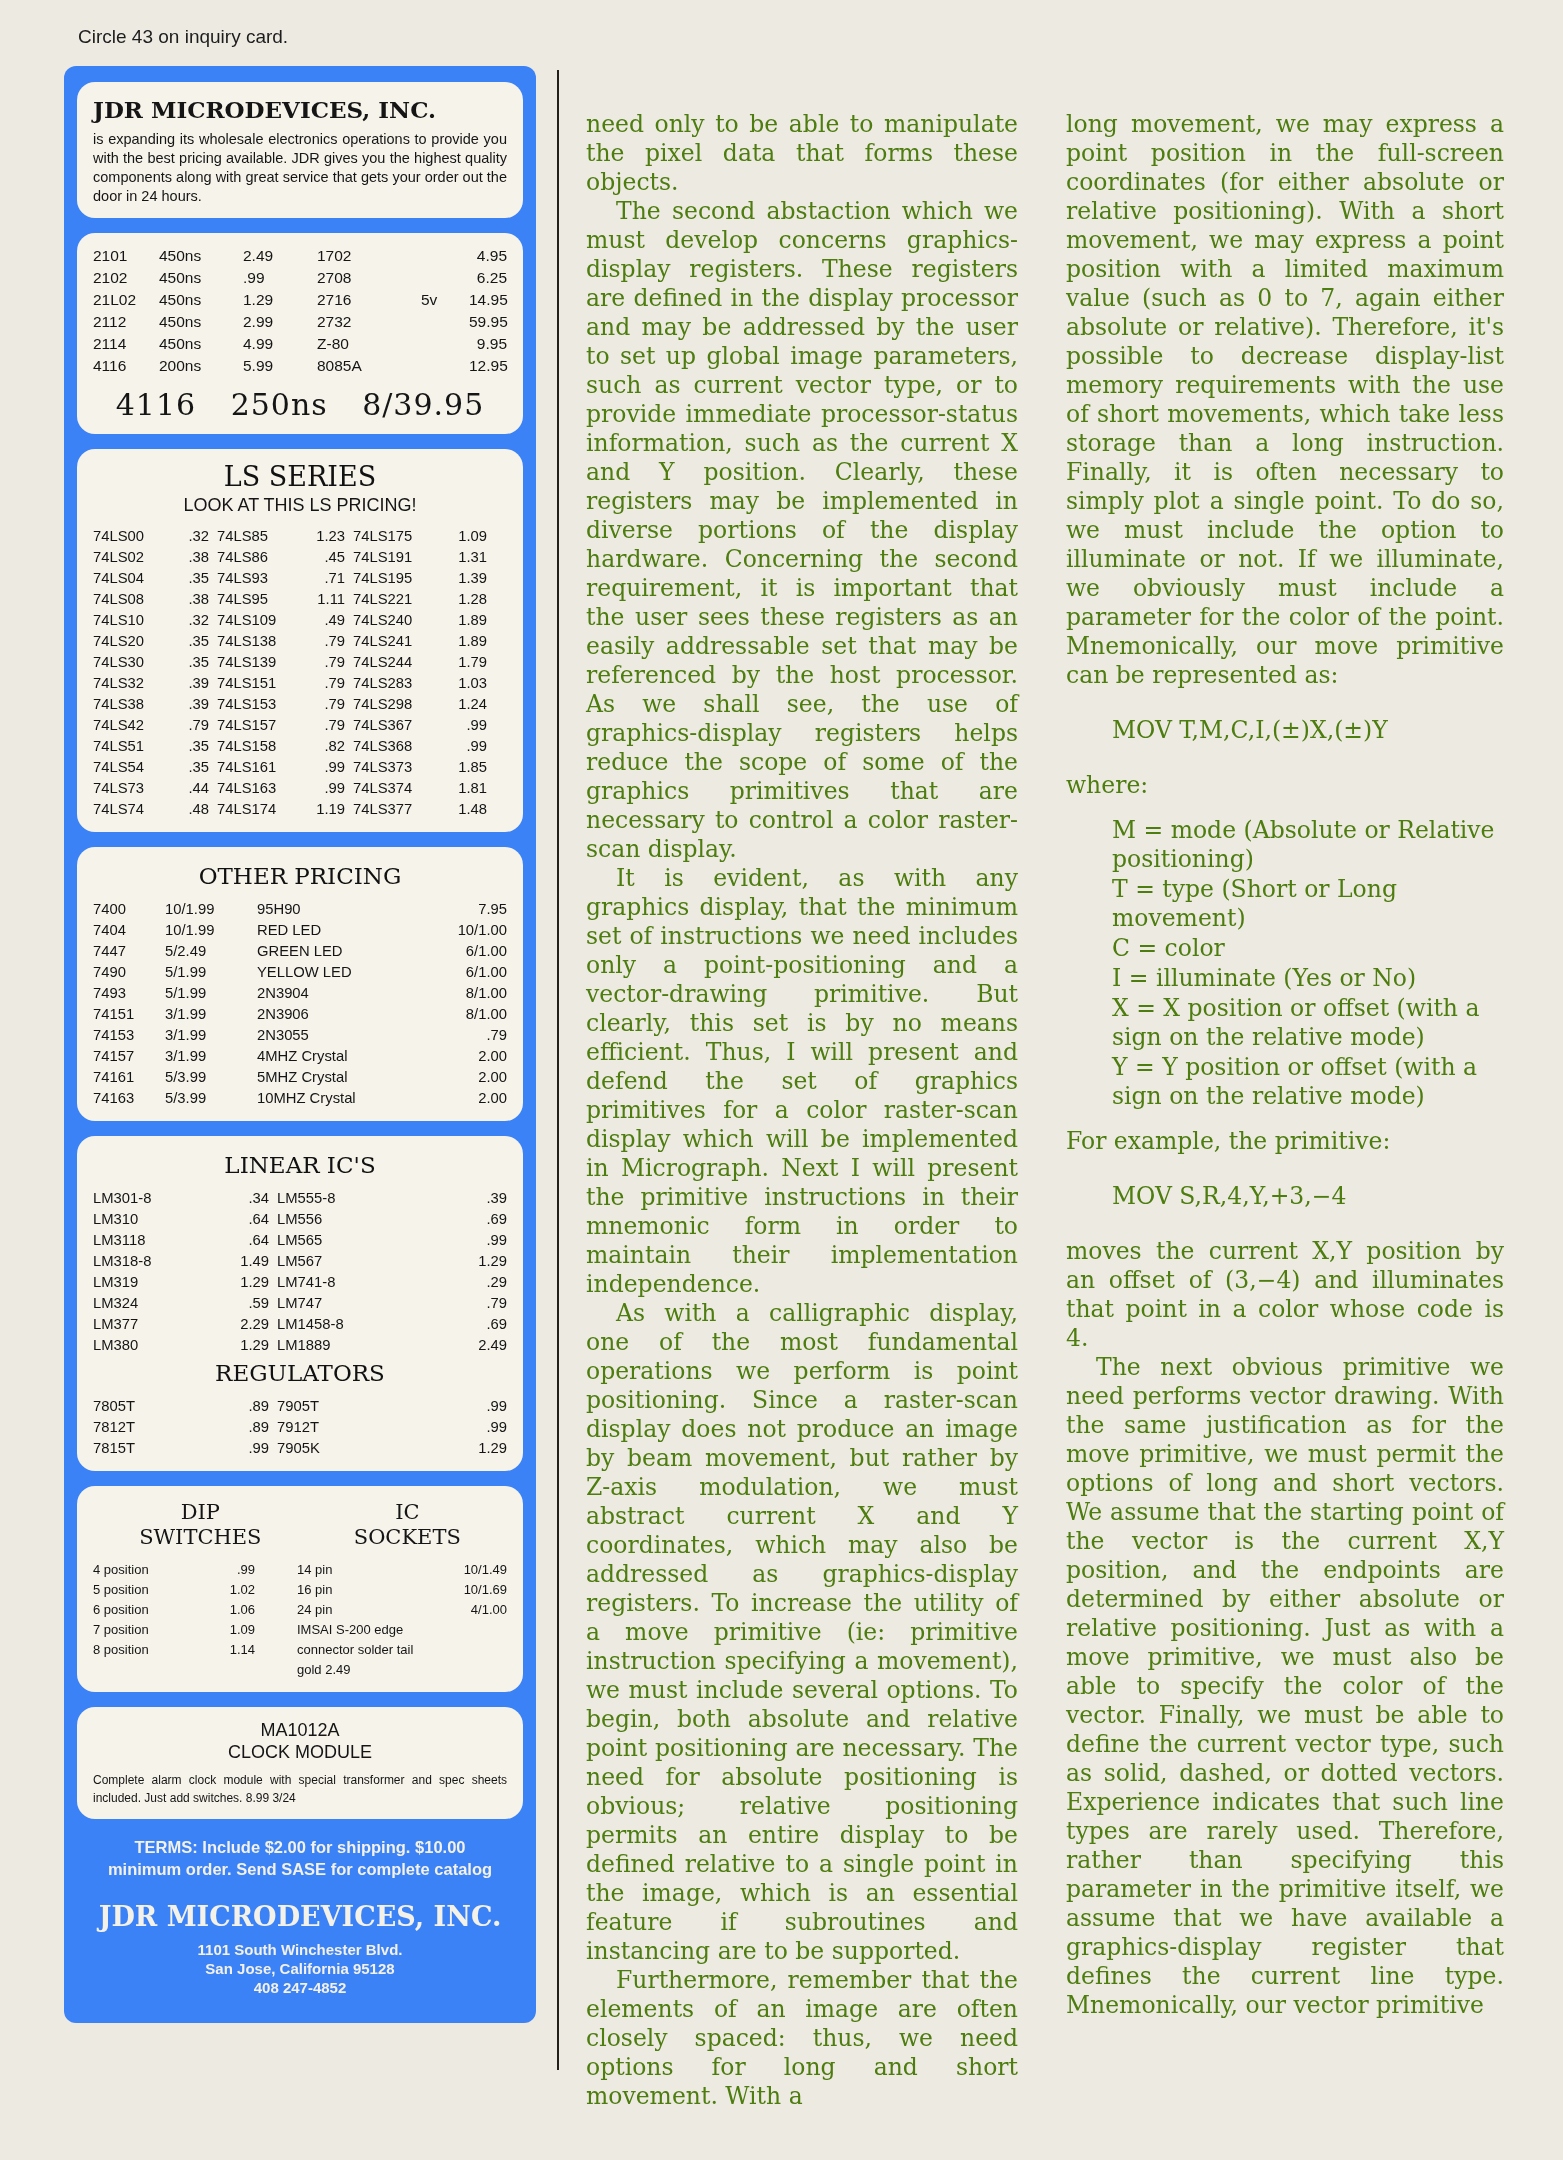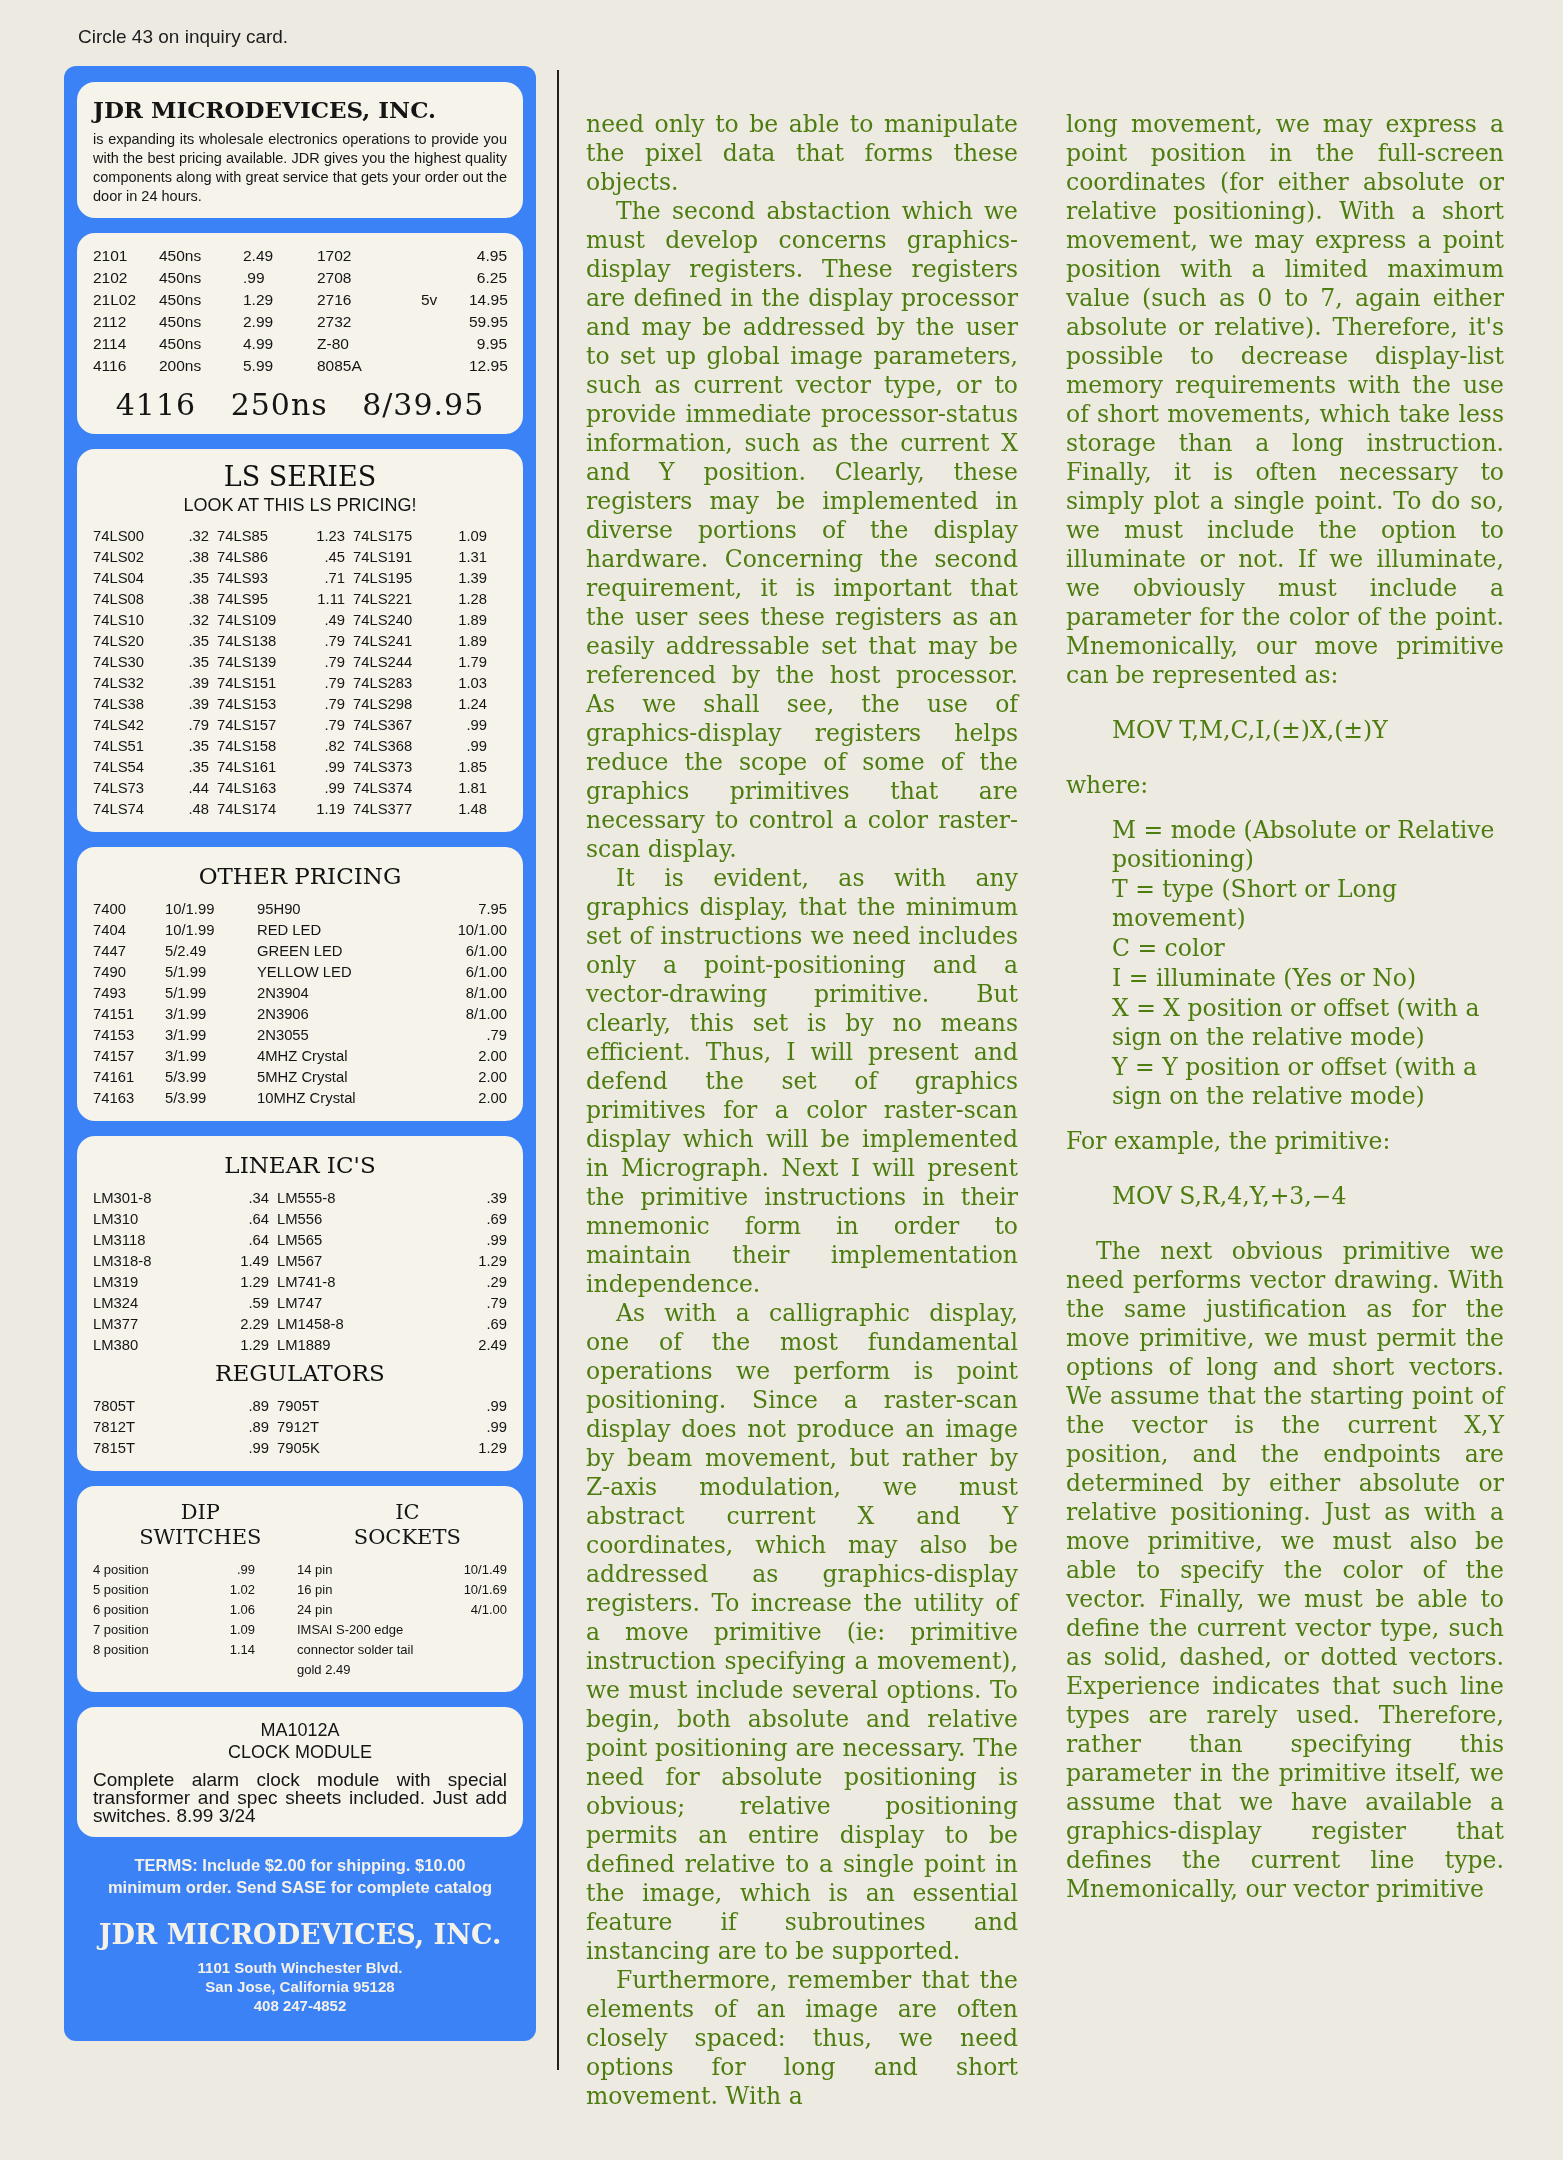--- a/index.html
+++ b/index.html
@@ -61,21 +61,21 @@
     display:flex; justify-content:space-around; margin:2px 0 10px;
     font-family:"DejaVu Serif", serif; font-size:21px; text-align:center; line-height:25px;
   }
   .diptable .trow { grid-template-columns:100px 54px 1fr 74px; }
   .diptable .tcell { font-size:13px; line-height:20px; }
   .diptable .tcell:nth-child(2){ text-align:right; }
   .diptable .tcell:nth-child(3){ padding-left:34px; }
   .diptable .tcell:nth-child(4){ text-align:right; }
 
   .clock-title { text-align:center; font-size:18px; line-height:22px; }
-  .clock-body  { font-size:19px; line-height:18px; text-align:justify; margin-top:8px; }
+  .clock-body  { font-size:12px; line-height:18px; text-align:justify; margin-top:8px; }
 
   .terms {
     color:#f4f1e8; text-align:center;
     font:700 16.5px/22px "Liberation Sans", sans-serif;
     padding:2px 26px;
   }
   .terms-label { font-weight:700; }
 
   .ad-footer { color:#f4f1e8; text-align:center; padding:4px 0 10px; }
   .footer-name { font-family:"DejaVu Serif", serif; font-weight:700; font-size:27px; margin-bottom:8px; }
@@ -510,16 +510,17 @@
       <div class="blk blk-fx">MOV T,M,C,I,(±)X,(±)Y</div>
       <div class="blk blk-sub">where:</div>
       <div class="blk blk-def">M = mode (Absolute or Relative positioning)</div>
       <div class="blk blk-def">T = type (Short or Long movement)</div>
       <div class="blk blk-def">C = color</div>
       <div class="blk blk-def">I = illuminate (Yes or No)</div>
       <div class="blk blk-def">X = X position or offset (with a sign on the relative mode)</div>
       <div class="blk blk-def">Y = Y position or offset (with a sign on the relative mode)</div>
       <div class="blk blk-sub">For example, the primitive:</div>
       <div class="blk blk-fx">MOV S,R,4,Y,+3,−4</div>
+      <div class="blk blk-p">moves the current X,Y position by an offset of (3,−4) and illuminates that point in a color whose code is 4.</div>
       <div class="blk blk-pi">The next obvious primitive we need performs vector drawing. With the same justification as for the move primitive, we must permit the options of long and short vectors. We assume that the starting point of the vector is the current X,Y position, and the endpoints are determined by either absolute or relative positioning. Just as with a move primitive, we must also be able to specify the color of the vector. Finally, we must be able to define the current vector type, such as solid, dashed, or dotted vectors. Experience indicates that such line types are rarely used. Therefore, rather than specifying this parameter in the primitive itself, we assume that we have available a graphics-display register that defines the current line type. Mnemonically, our vector primitive</div>
     </div>
 
 </div>
 
 </body></html>

